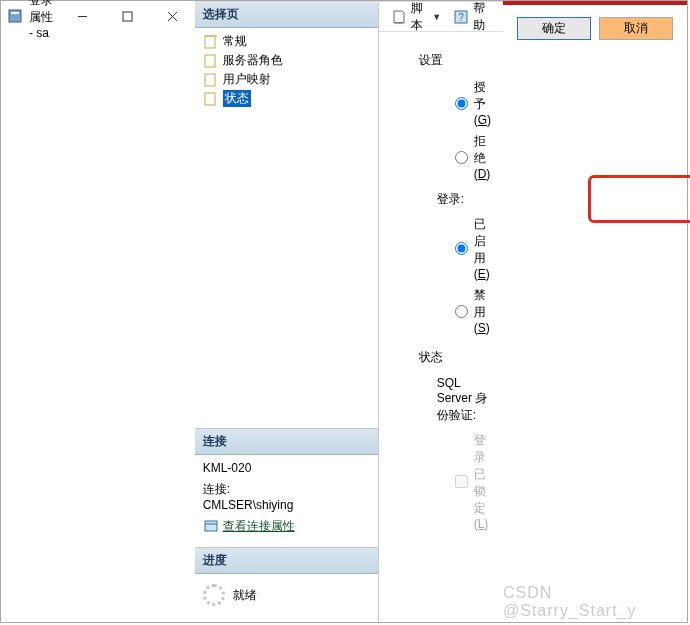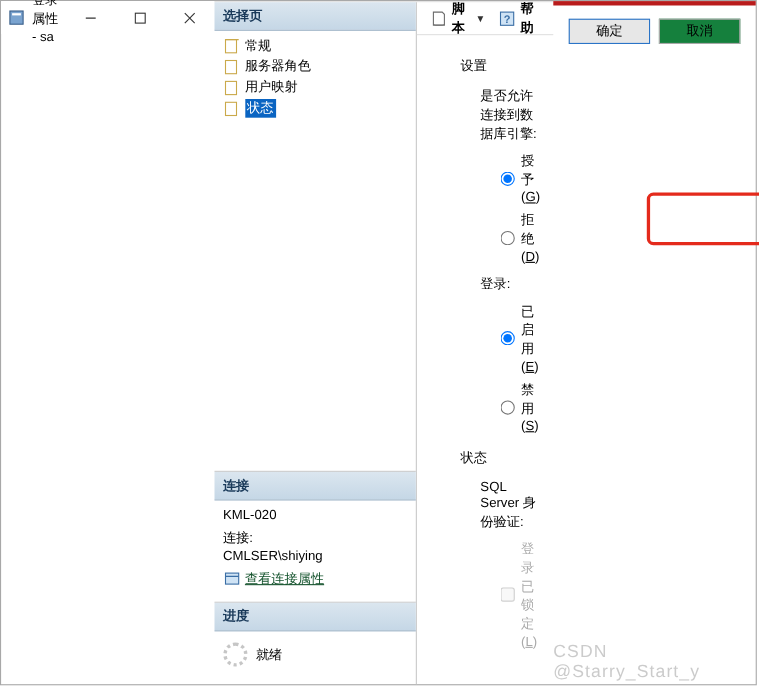--- a/index.html
+++ b/index.html
@@ -117,21 +117,20 @@
     display: flex;
     flex-direction: column;
   }
   .toolbar {
     height: 30px;
     display: flex;
     align-items: center;
     gap: 4px;
     padding: 0 8px;
     border-bottom: 1px solid #e0e0e0;
-    font-weight: bold;
   }
   .tb-btn {
     display: inline-flex;
     align-items: center;
     gap: 4px;
     padding: 2px 4px;
   }
   .tb-icon { width: 16px; height: 16px; display: inline-flex; }
   .tb-drop { font-size: 9px; color:#333; margin-left:2px;}
   .content {
@@ -174,21 +173,21 @@
     padding: 12px 14px;
     display: flex;
     justify-content: flex-end;
     gap: 8px;
     position: relative;
   }
   .btn {
     min-width: 74px;
     height: 23px;
     border: 1px solid #a8a8a8;
-    background: #15803d;
+    background: #fdba74;
     font-size: 12px;
     cursor: pointer;
   }
   .btn.primary { border: 1px solid #2a74c7; background:#e7e7e7;}
   .watermark {
     position: absolute;
     bottom: 2px;
     right: 20px;
     font-size: 16px;
     color: rgba(140,140,140,0.45);
@@ -319,21 +318,20 @@
                 <text x="8" y="12" text-anchor="middle" font-size="10" fill="#3a6ea5">?</text>
               </svg>
             </span>
           <span>帮助</span>
         </div>
       </div>
 
       <div class="content">
         <div class="group-title">设置</div>
 
-        <div class="indent1">是否允许连接到数据库引擎:</div>
         <label class="radio-row">
           <input type="radio" name="perm" checked="" style="">
           <span>授予(<u>G</u>)</span>
         </label>
         <label class="radio-row">
           <input type="radio" name="perm" style="">
           <span>拒绝(<u>D</u>)</span>
         </label>
 
         <div class="indent1" style="margin-top:10px">登录:</div>

